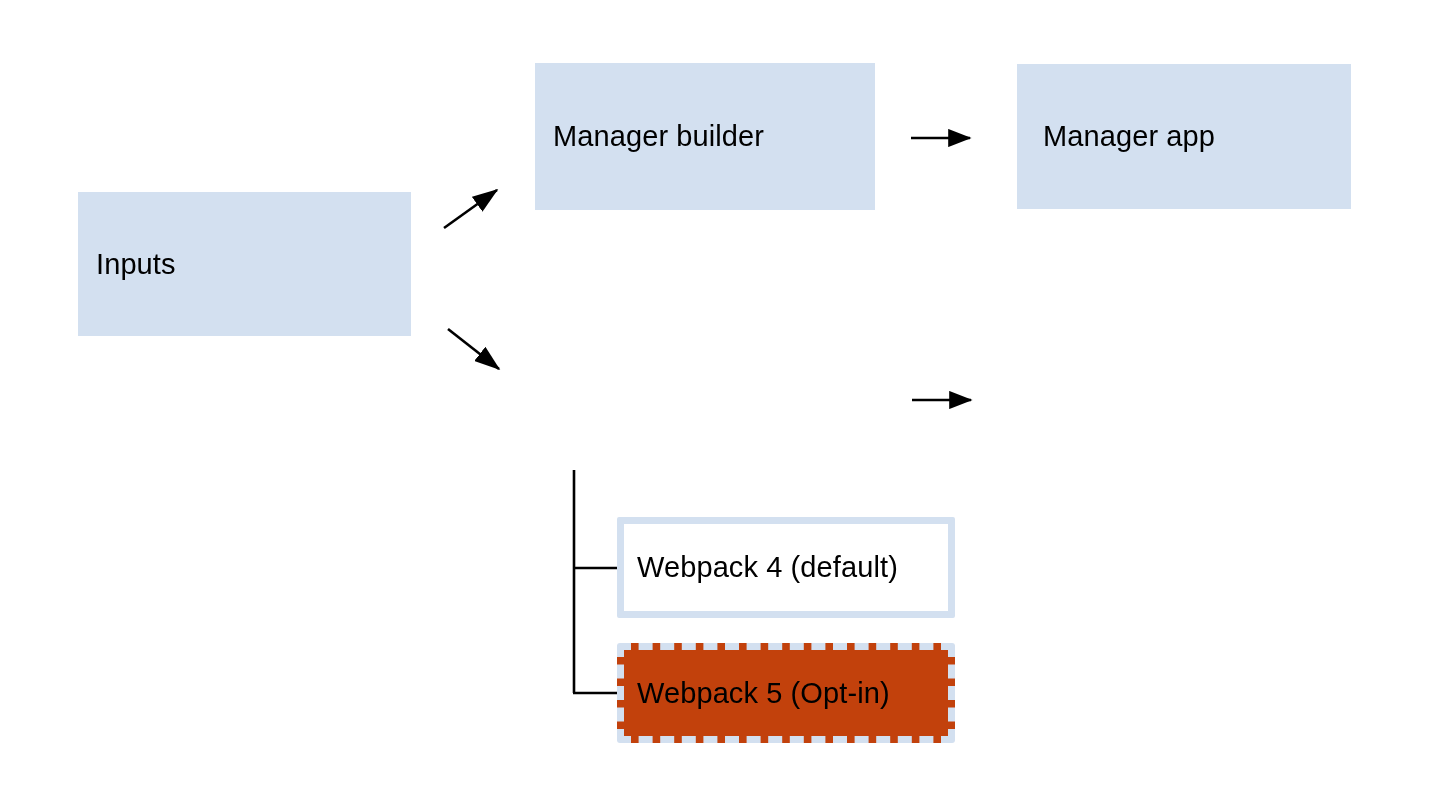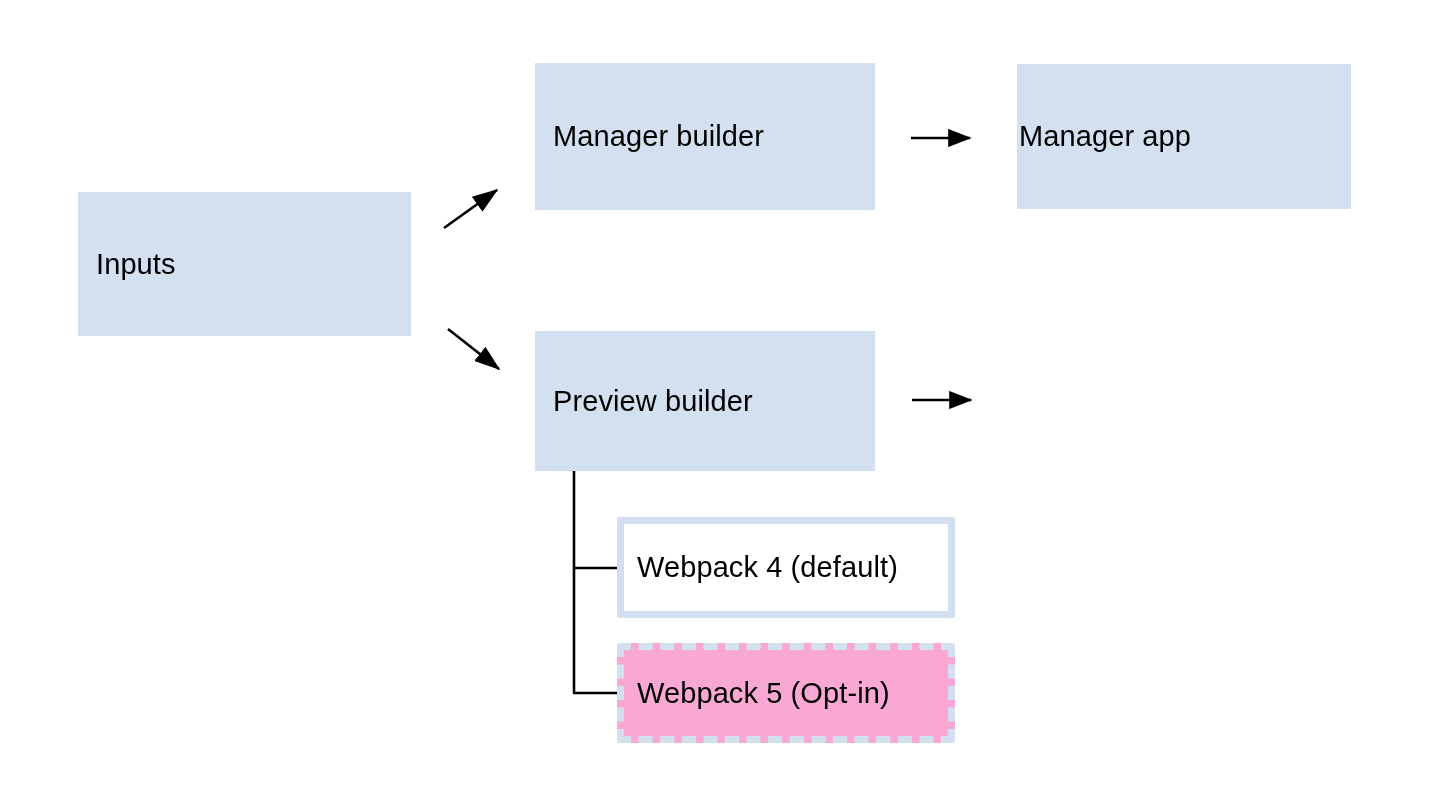--- a/index.html
+++ b/index.html
@@ -32,31 +32,31 @@
   .node.filled {
     background: #d3e0f0;
     border: none;
   }
   .node.outline-solid {
     background: #ffffff;
     border: 7px solid #d3e0f0;
     border-radius: 2px;
   }
   .node.outline-dashed {
-    background: #f9a8d4;
+    background: #c2410c;
     border: 7px dashed #d3e0f0;
     border-radius: 3px;
   }
   .node .label {
     display: block;
   }
   
   #node-inputs        { left: 78px;   top: 192px; width: 333px; height: 144px; padding-left: 18px; }
   #node-manager-builder { left: 535px; top: 63px;  width: 340px; height: 147px; padding-left: 18px; }
-  #node-manager-app   { left: 1017px; top: 64px;  width: 334px; height: 145px; padding-left: 2px; }
+  #node-manager-app   { left: 1017px; top: 64px;  width: 334px; height: 145px; padding-left: 26px; }
   #node-preview-builder { left: 535px; top: 331px; width: 340px; height: 140px; padding-left: 18px; }
   #node-preview-iframe { left: 1017px; top: 324px; width: 334px; height: 145px; padding-left: 18px; }
   #node-webpack4      { left: 617px;  top: 517px; width: 338px; height: 101px; padding-left: 13px; }
   #node-webpack5      { left: 617px;  top: 643px; width: 338px; height: 100px; padding-left: 13px; }
 
   #edges {
     position: absolute;
     left: 0;
     top: 0;
     width: 1436px;
@@ -97,23 +97,20 @@
   </div>
 
   <div class="node filled" id="node-manager-builder">
     <span class="label">Manager builder</span>
   </div>
 
   <div class="node filled" id="node-manager-app">
     <span class="label">Manager app</span>
   </div>
 
-  <div class="node filled" id="node-preview-builder">
-    <span class="label">Preview builder</span>
-  </div>
 
 
   <div class="node outline-solid" id="node-webpack4">
     <span class="label">Webpack 4 (default)</span>
   </div>
 
   <div class="node outline-dashed" id="node-webpack5">
     <span class="label">Webpack 5 (Opt-in)</span>
   </div>
 

